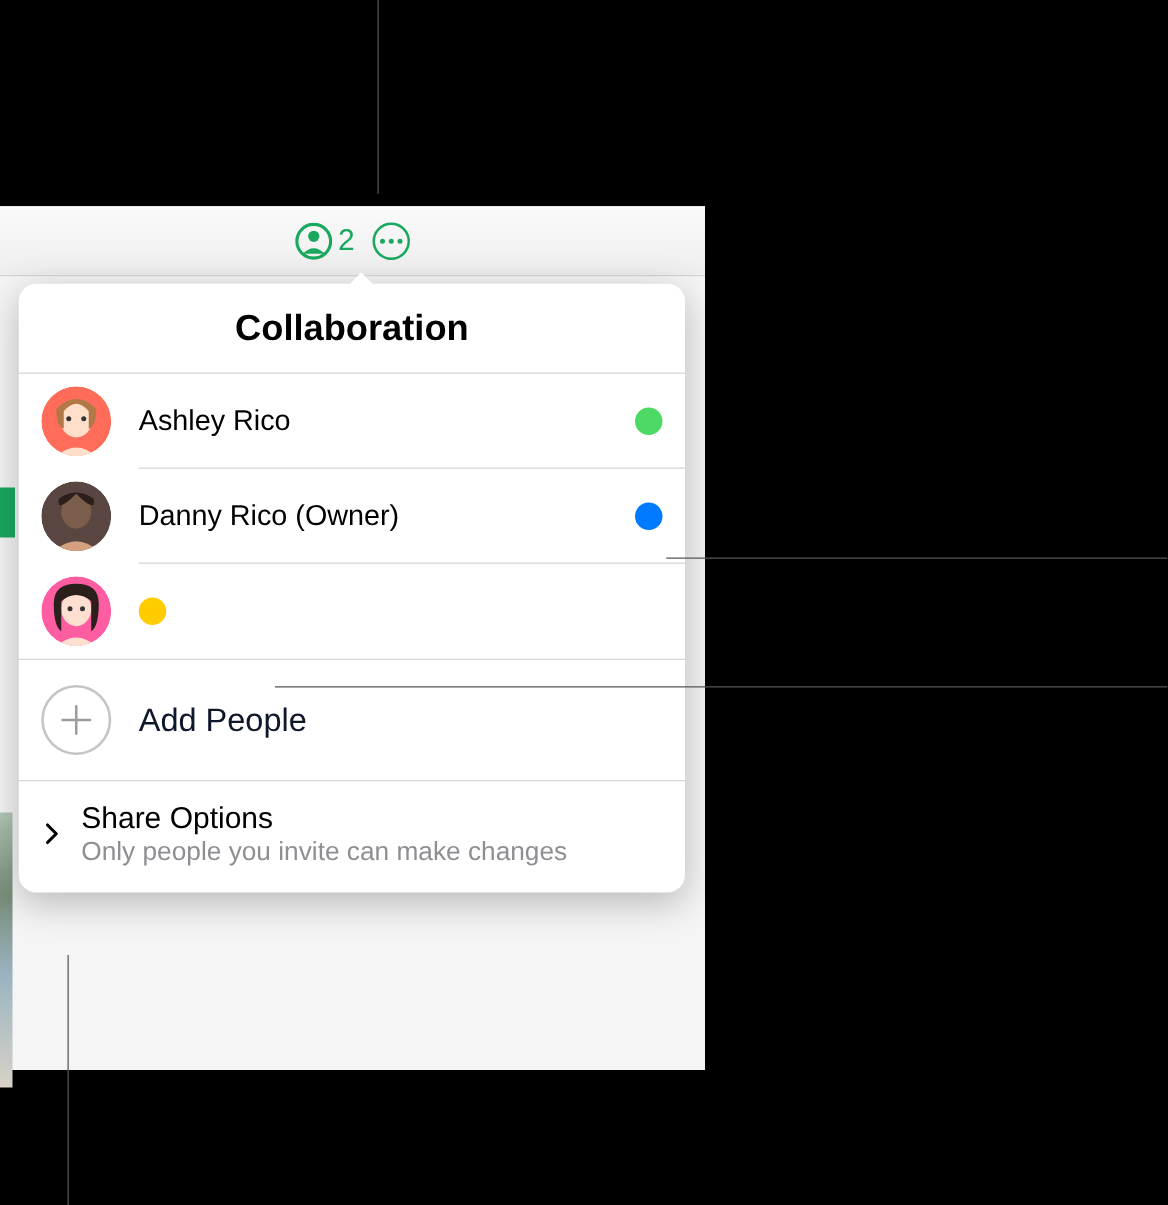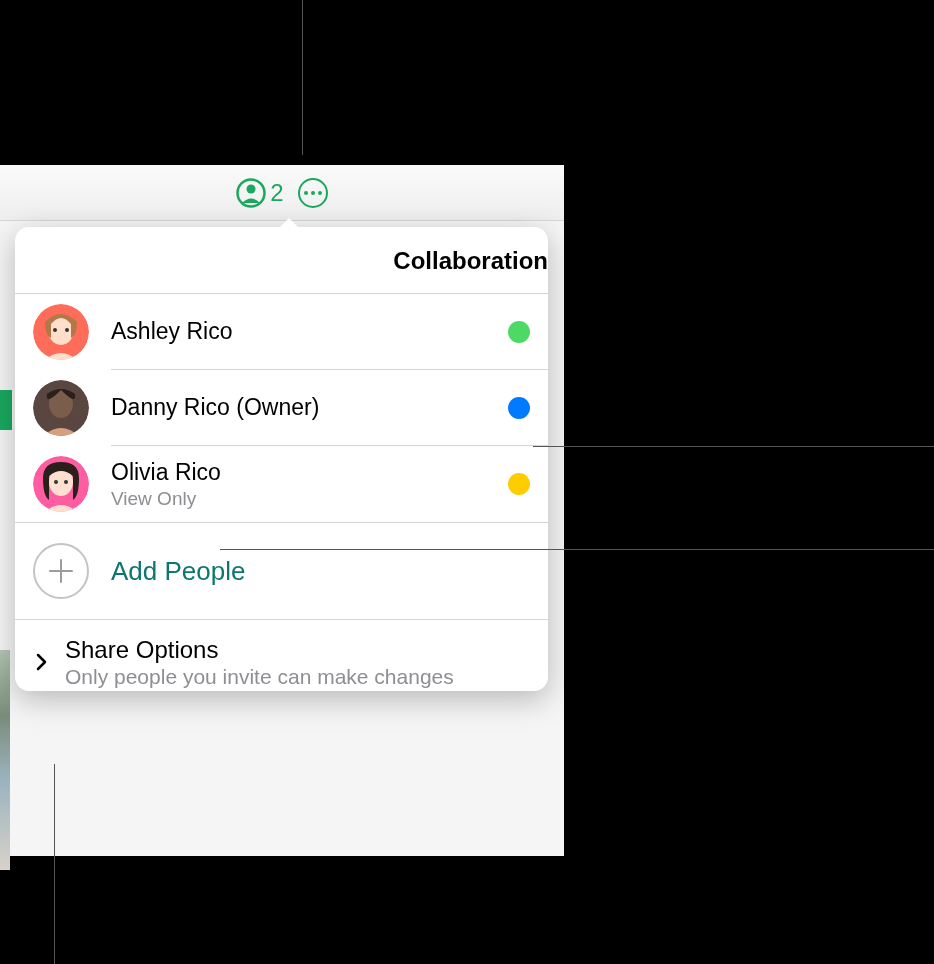--- a/index.html
+++ b/index.html
@@ -90,22 +90,22 @@
       position: absolute;
       top: -9px;
       left: 264px;
       width: 0;
       height: 0;
       border-left: 10px solid transparent;
       border-right: 10px solid transparent;
       border-bottom: 10px solid #fff;
     }
     .popover-title {
-      text-align: right;
-      font-size: 24px;
+      text-align: center;
+      font-size: 29px;
       font-weight: 600;
       color: #000;
       padding: 20px 0 18px;
       border-bottom: 1px solid #d6d6d6;
     }
     .person-row {
       display: flex;
       align-items: center;
       padding: 10px 18px 10px 18px;
       cursor: pointer;
@@ -167,26 +167,26 @@
       border: 2px solid #c4c4c4;
       display: flex;
       align-items: center;
       justify-content: center;
       margin-right: 22px;
       flex-shrink: 0;
     }
     .add-circle svg { display: block; }
     .add-label {
       font-size: 26px;
-      color: #0f766e;
+      color: #0f172a;
     }
     .share-row {
       display: flex;
       align-items: center;
-      padding: 14px 18px 2px 18px;
+      padding: 14px 18px 20px 18px;
       cursor: pointer;
     }
     .chevron {
       width: 18px;
       display: flex;
       align-items: center;
       justify-content: center;
       margin-right: 14px;
       flex-shrink: 0;
     }
@@ -271,24 +271,20 @@
       <div class="avatar">
         <svg width="56" height="56" viewBox="0 0 56 56">
           <circle cx="28" cy="28" r="28" fill="#ff5da2"></circle>
           <ellipse cx="28" cy="26" rx="12" ry="14" fill="#ffe0d0"></ellipse>
           <path d="M 12 56 Q 28 42 44 56 Z" fill="#ffe0d0"></path>
           <path d="M 10 22 Q 10 6 28 6 Q 46 6 46 22 Q 46 40 40 44 L 40 20 Q 28 10 16 20 L 16 44 Q 10 40 10 22 Z" fill="#2a1f1a"></path>
           <circle cx="23" cy="26" r="2" fill="#333"></circle>
           <circle cx="33" cy="26" r="2" fill="#333"></circle>
         </svg>
       </div>
-      <div class="person-text">
-        <span class="person-name">Olivia Rico</span>
-        <span class="person-sub">View Only</span>
-      </div>
       <div class="status-dot" style="background:#ffcc00"></div>
     </div>
 
     <div class="add-row">
       <div class="add-circle">
         <svg width="28" height="28" viewBox="0 0 28 28">
           <line x1="14" y1="3" x2="14" y2="25" stroke="#9c9c9c" stroke-width="2" stroke-linecap="round"></line>
           <line x1="3" y1="14" x2="25" y2="14" stroke="#9c9c9c" stroke-width="2" stroke-linecap="round"></line>
         </svg>
       </div>

